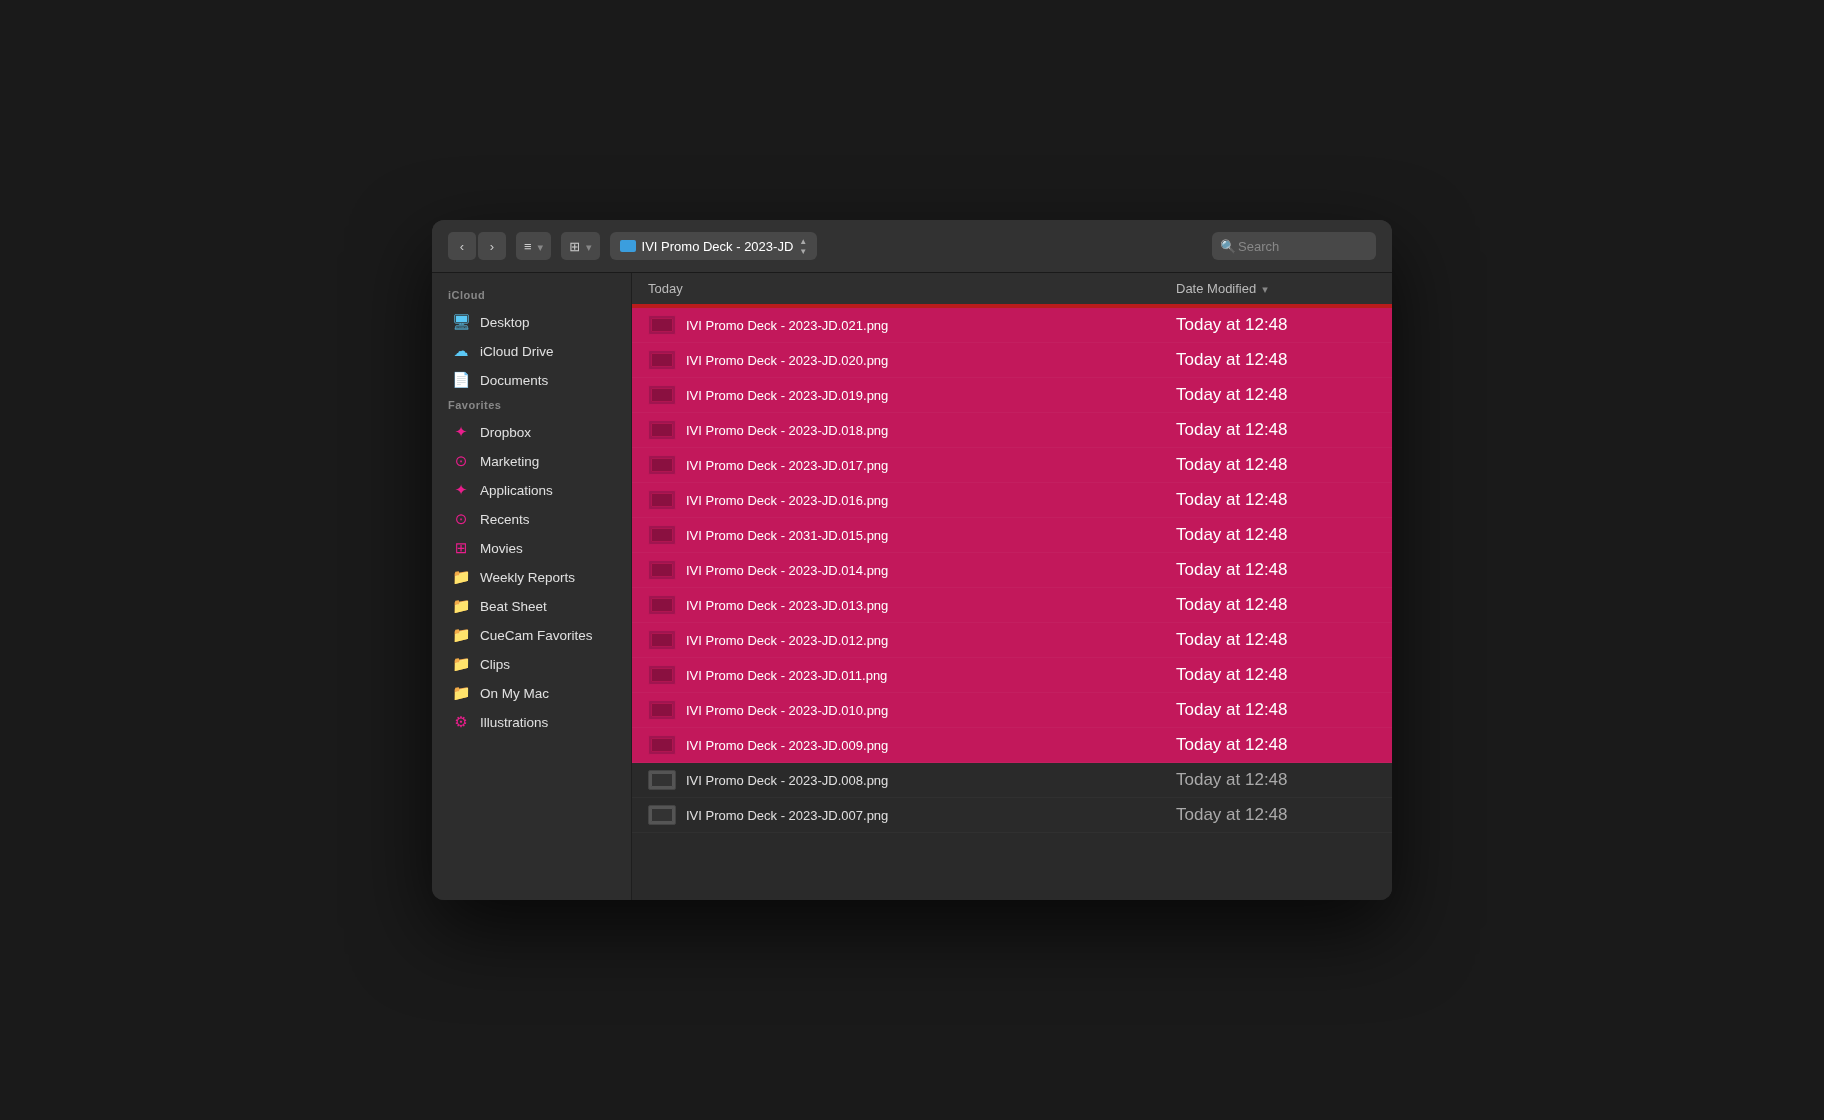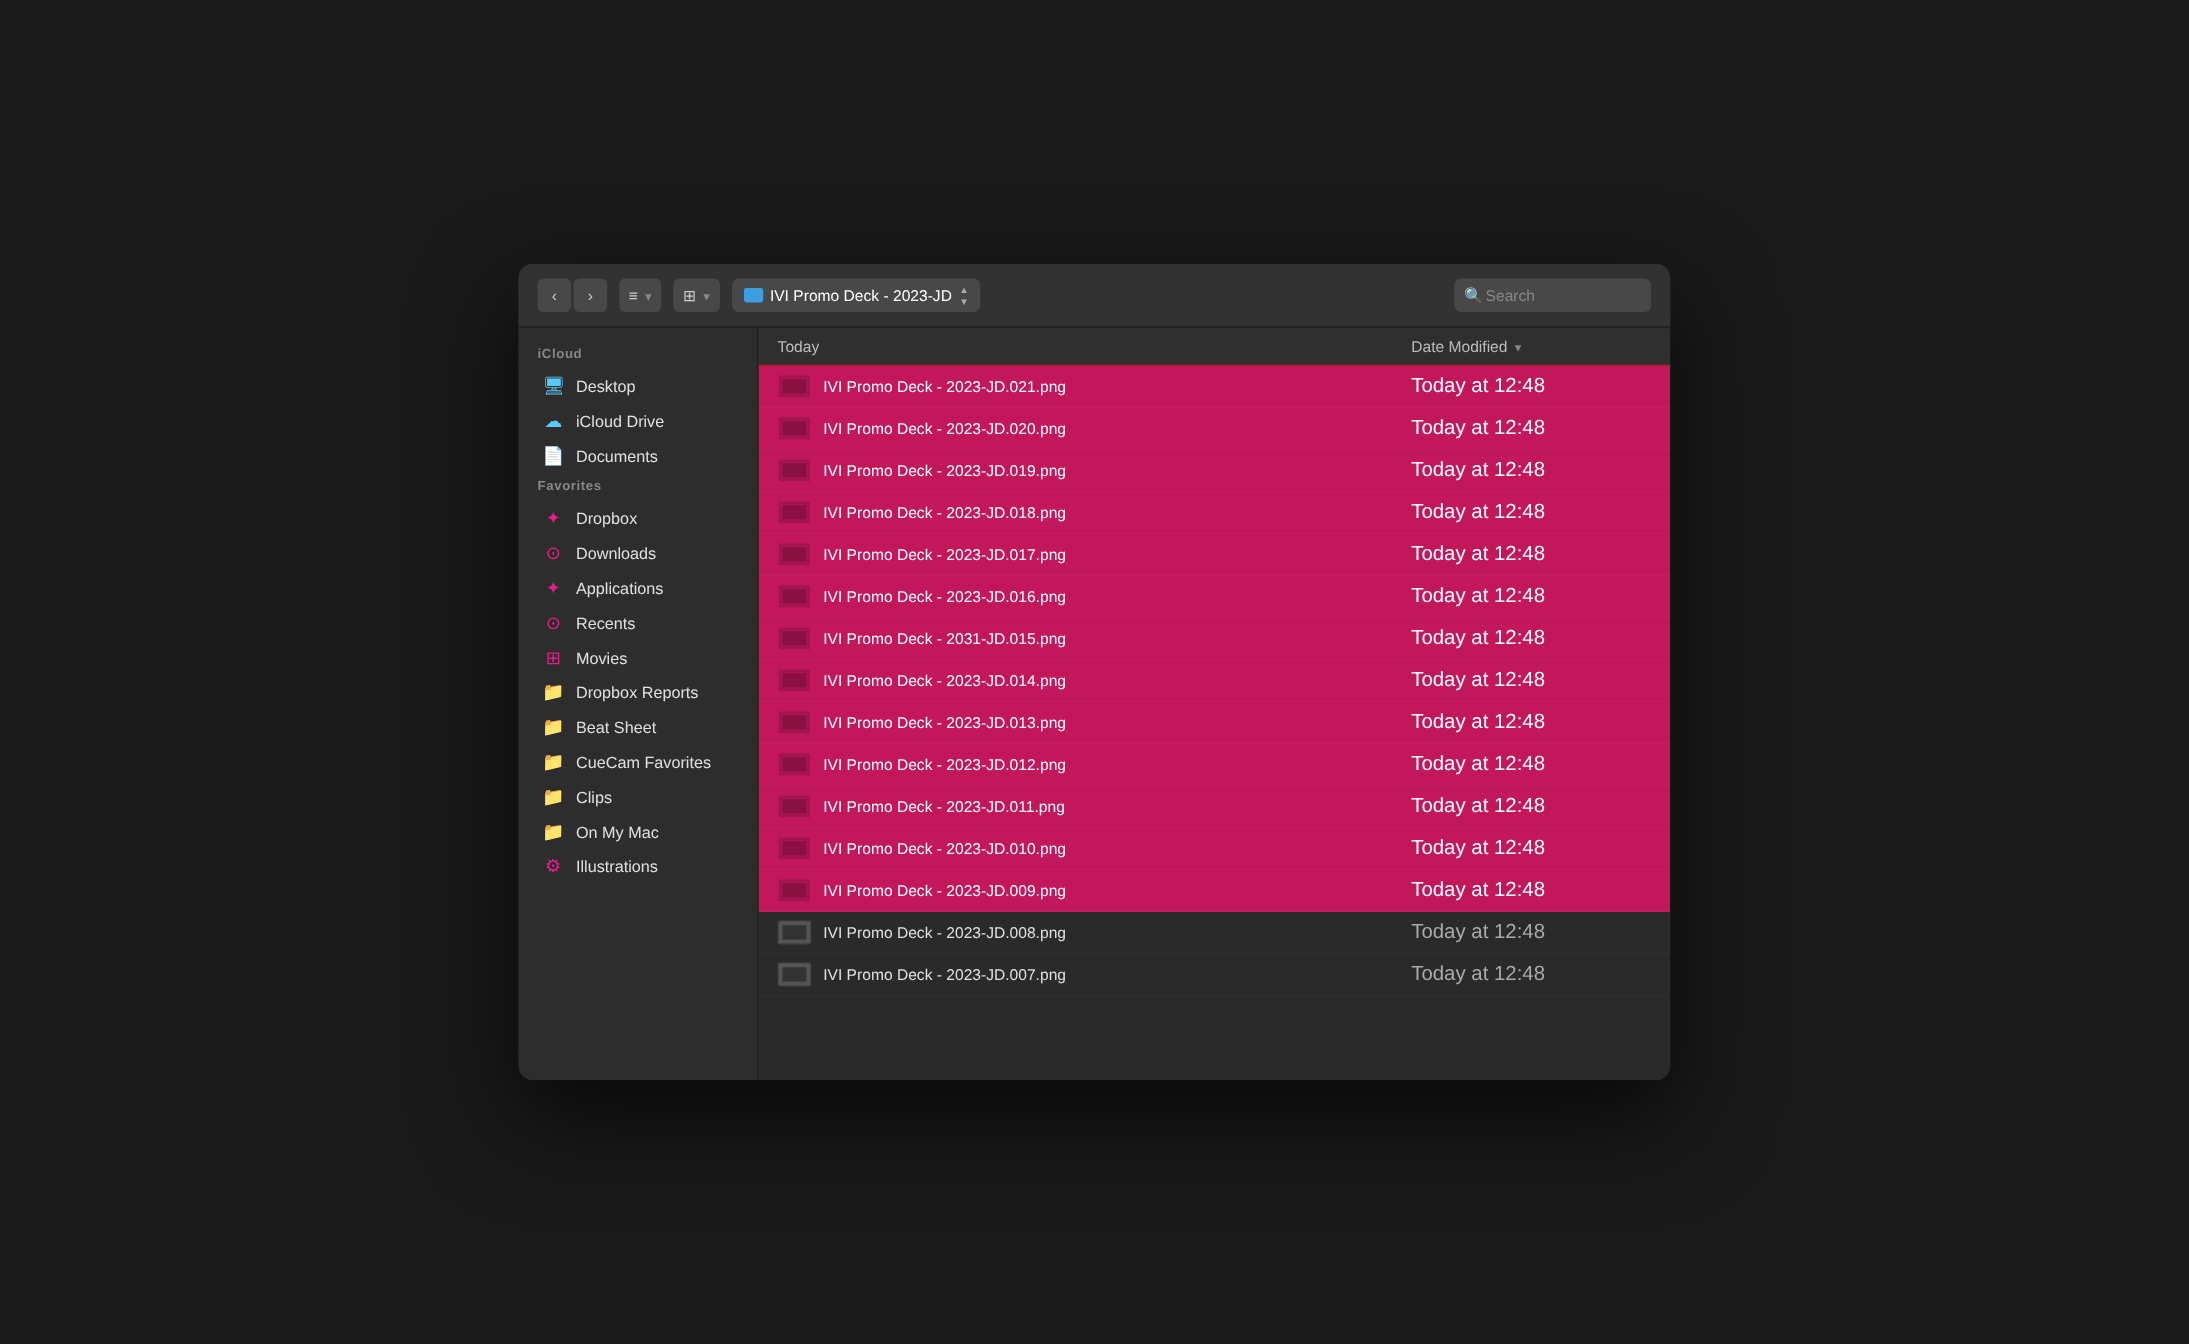--- a/index.html
+++ b/index.html
@@ -179,21 +179,21 @@
       display: flex;
       flex-direction: column;
       overflow: hidden;
       background: #2a2a2a;
     }
 
     .file-list-header {
       display: flex;
       align-items: center;
       padding: 8px 16px;
-      border-bottom: 1px solid #b91c1c;
+      border-bottom: 4px solid #b91c1c;
       background: #2f2f2f;
       flex-shrink: 0;
     }
 
     .col-name {
       flex: 1;
       font-size: 13px;
       color: #bbb;
       font-weight: 500;
     }
@@ -341,37 +341,37 @@
       </div>
 
       <div class="sidebar-section-label">Favorites</div>
 
       <div class="sidebar-item">
         <span class="sidebar-icon icon-dropbox">✦</span>
         <span>Dropbox</span>
       </div>
       <div class="sidebar-item">
         <span class="sidebar-icon icon-downloads">⊙</span>
-        <span>Downloads</span>
+        <span>Marketing</span>
       </div>
       <div class="sidebar-item">
         <span class="sidebar-icon icon-applications">✦</span>
         <span>Applications</span>
       </div>
       <div class="sidebar-item">
         <span class="sidebar-icon icon-recents">⊙</span>
         <span>Recents</span>
       </div>
       <div class="sidebar-item">
         <span class="sidebar-icon icon-movies">⊞</span>
         <span>Movies</span>
       </div>
       <div class="sidebar-item">
         <span class="sidebar-icon icon-folder">📁</span>
-        <span>Dropbox Reports</span>
+        <span>Weekly Reports</span>
       </div>
       <div class="sidebar-item">
         <span class="sidebar-icon icon-folder">📁</span>
         <span>Beat Sheet</span>
       </div>
       <div class="sidebar-item">
         <span class="sidebar-icon icon-folder">📁</span>
         <span>CueCam Favorites</span>
       </div>
       <div class="sidebar-item">

